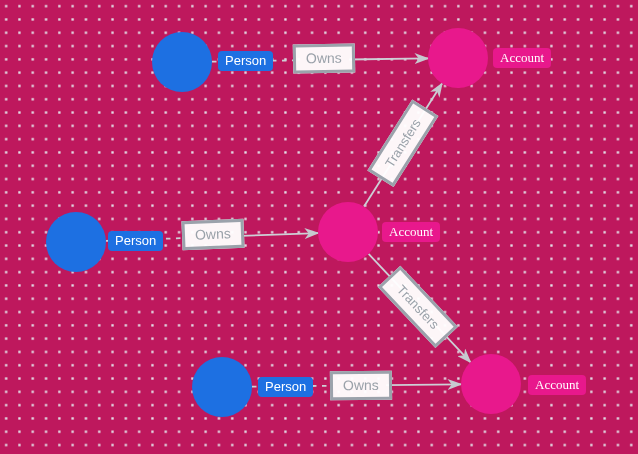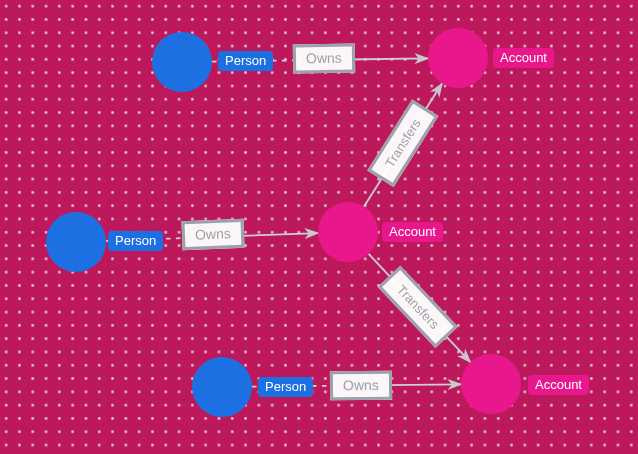--- a/index.html
+++ b/index.html
@@ -11,21 +11,21 @@
   .canvas svg.graph { position:absolute; left:0; top:0; }
   .edge-line { stroke:var(--edge,#cdd0d6); stroke-width:1.8; fill:none; }
   .edge-dashed { stroke-dasharray:4.5 5.5; }
   .node-person { fill:var(--person,#1d70e2); }
   .node-account { fill:var(--account,#e8188c); }
   .pill {
     position:absolute; color:#fff; font-size:13px; line-height:16px;
     padding:2px 7px; border-radius:4px; white-space:nowrap; z-index:2;
   }
   .pill.person { background:var(--person,#1d70e2); }
-  .pill.account { background:var(--account,#e8188c); }
+  .pill.account { background:var(--account,#e8188c);font-family:Liberation Serif, serif; }
   .relbox {
     position:absolute; background:rgba(255,255,255,0.96);
     border:3px solid var(--box_border,#9ba2ab);
     color:var(--box_text,#9aa1a9);
     font-size:14px; line-height:19px; padding:2px 10px;
     white-space:nowrap; z-index:1; box-sizing:border-box;
   }
   .relbox.rot { transform-origin:center center; }
   .relbox.transfers {
     font-size:13px; padding:3px 12px;

